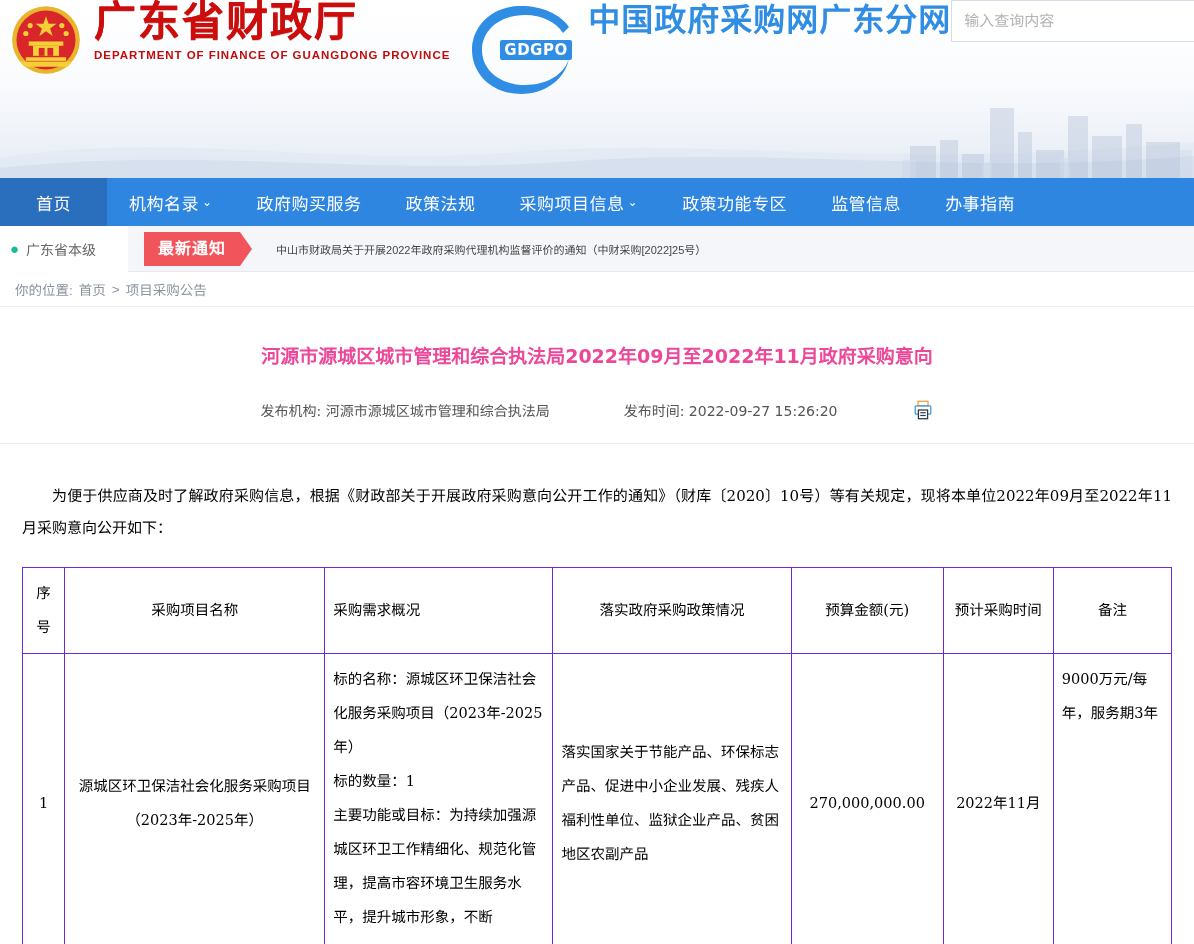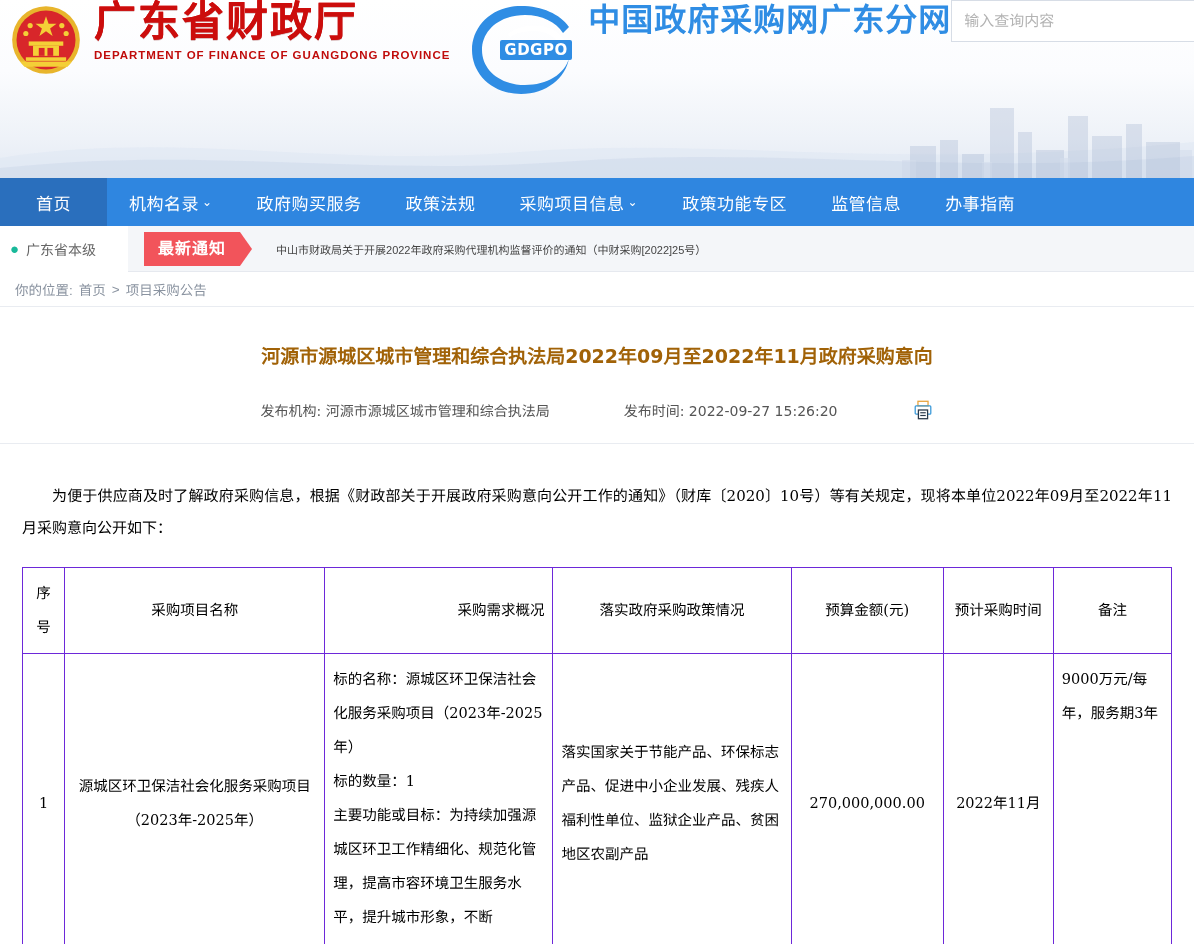--- a/index.html
+++ b/index.html
@@ -207,21 +207,21 @@
   
   .article {
     width: 1194px;
     border-top: 1px solid #e9ecf1;
     padding-top: 34px;
   }
   .art-title {
     text-align: center;
     font-size: 19px;
     font-weight: bold;
-    color: #a16207;
+    color: #ec4899;
     line-height: 1.6;
     padding: 0 60px;
     font-family: "DejaVu Sans", "Liberation Sans", sans-serif;
   }
   .art-meta {
     display: flex;
     align-items: center;
     justify-content: center;
     gap: 74px;
     margin-top: 28px;
@@ -415,21 +415,21 @@
   <div class="art-rule"></div>
 
   <p class="body-para">为便于供应商及时了解政府采购信息，根据《财政部关于开展政府采购意向公开工作的通知》（财库〔2020〕10号）等有关规定，现将本单位2022年09月至2022年11月采购意向公开如下：</p>
 
   <div class="tbl-wrap">
     <table class="proc">
       <thead>
         <tr>
           <th class="c-seq">序号</th>
           <th class="c-name">采购项目名称</th>
-          <th class="c-req" style="text-align:right">采购需求概况</th>
+          <th class="c-req" style="text-align:left">采购需求概况</th>
           <th class="c-pol" style="text-align:center">落实政府采购政策情况</th>
           <th class="c-amt">预算金额(元)</th>
           <th class="c-time">预计采购时间</th>
           <th class="c-note" style="text-align:center">备注</th>
         </tr>
       </thead>
       <tbody>
         <tr class="row1">
           <td class="c-seq">1</td>
           <td class="c-name">源城区环卫保洁社会化服务采购项目（2023年-2025年）</td>

